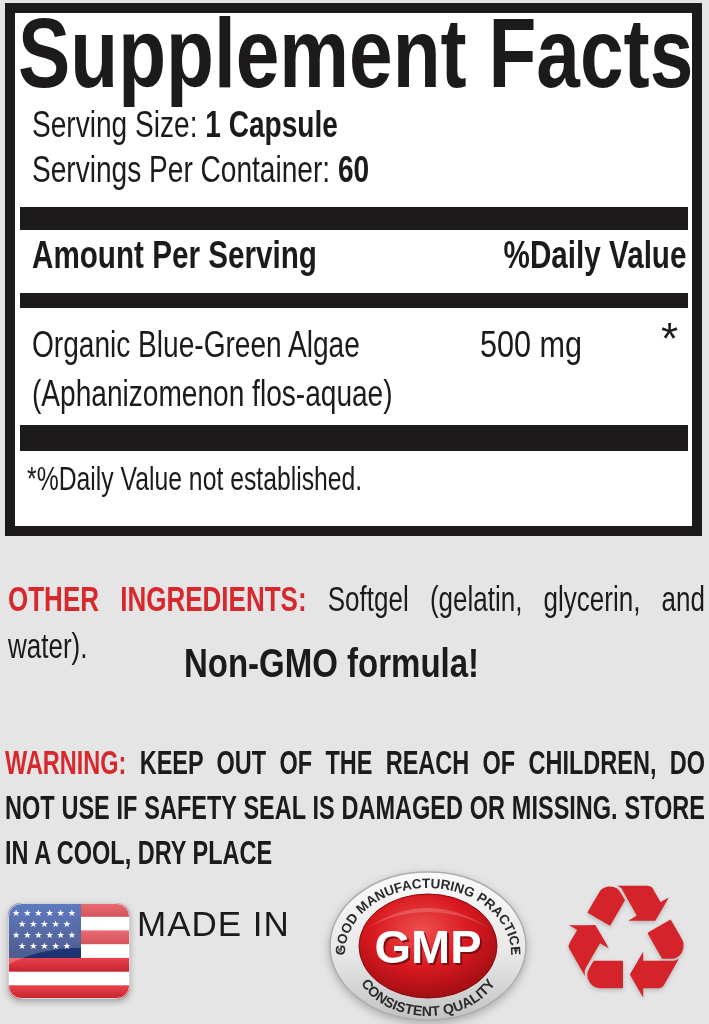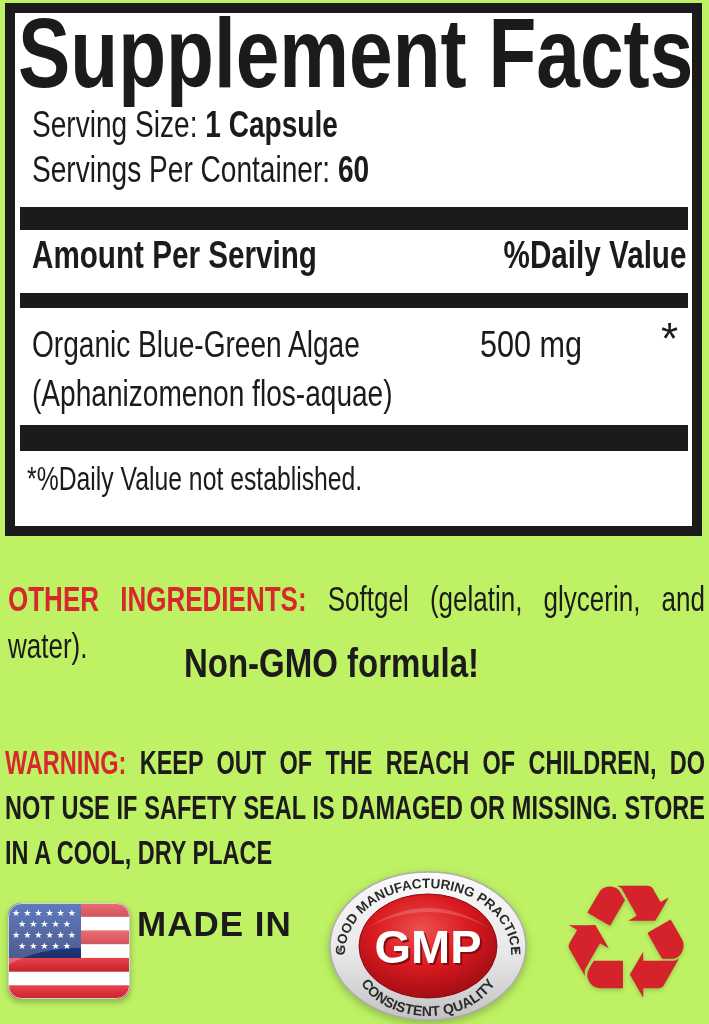--- a/index.html
+++ b/index.html
@@ -1,17 +1,17 @@
 <!DOCTYPE html>
 <html><head>
 <meta charset="utf-8">
 <style>
   html,body { margin:0; padding:0; }
   body { width:709px; height:1024px; background:#ffffff; font-family:"Liberation Sans", sans-serif; color:#1d1a1b; }
-  .page { position:relative; width:709px; height:1024px; background:#bef264; overflow:hidden; }
+  .page { position:relative; width:709px; height:1024px; background:#e5e5e5; overflow:hidden; }
 
   
   .facts-box { position:absolute; left:5px; top:3px; width:697px; height:533px;
                border:10px solid #1d1a1b; box-sizing:border-box; background:#fff; }
   .facts-box > * { position:absolute; }
   .sf-title { left:3px; top:-9px; font-size:98px; font-weight:bold; line-height:1;
               white-space:nowrap; transform:scaleX(0.80); transform-origin:left top; }
   .cond   { transform:scaleX(0.78); transform-origin:left top; white-space:nowrap; }
   .cond-r { transform:scaleX(0.78); transform-origin:right top; white-space:nowrap; }
   .serving-line { font-size:36px; line-height:44px; }
@@ -40,21 +40,21 @@
              font-size:33px; font-weight:bold; line-height:40px;
              transform:scaleY(1.25); transform-origin:center top; }
   .warning { position:absolute; left:5px; top:717px; width:700px;
              font-size:23.5px; font-weight:bold; line-height:31px; text-align:justify;
              transform:scaleY(1.45); transform-origin:left top; }
 
   
   .flag-wrap { position:absolute; left:8px; top:903px; width:122px; height:96px;
                filter:drop-shadow(0 3px 3px rgba(0,0,0,0.28)); }
   .madein { position:absolute; left:137px; top:905px; }
-  .madein-line1 { font-size:35px; font-weight:bold; letter-spacing:1px; line-height:38px;text-align:center; }
+  .madein-line1 { font-size:35px; font-weight:normal; letter-spacing:1px; line-height:38px;text-align:center; }
   .madein-line2 { font-size:64px; font-weight:900; letter-spacing:2px; line-height:54px; }
   .gmp-wrap { position:absolute; left:327px; top:870px; width:203px; height:152px;
               filter:drop-shadow(0 3px 4px rgba(0,0,0,0.25)); }
   .recycle { position:absolute; left:542px; top:862px; width:168px; height:160px;
              font-family:"DejaVu Sans", sans-serif; font-size:158px; line-height:160px;
              text-align:center; color:#d4232a;
              filter:drop-shadow(0 2px 2px rgba(0,0,0,0.2)); }
 </style>
 </head>
 <body>

